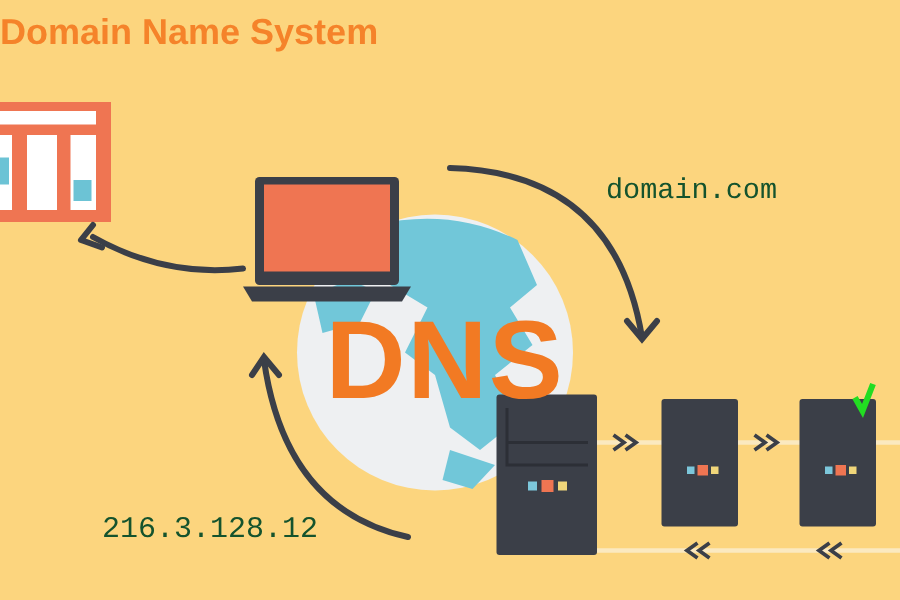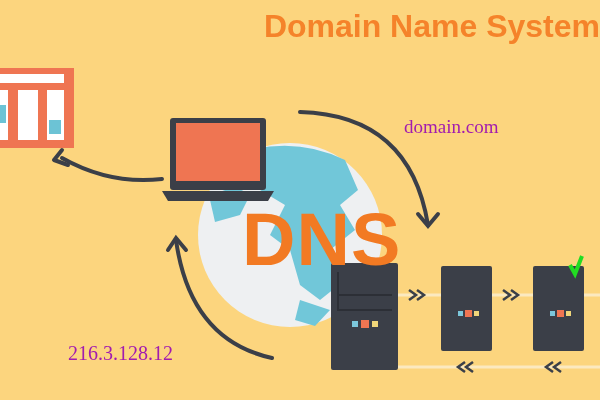--- a/index.html
+++ b/index.html
@@ -1,21 +1,21 @@
 <!DOCTYPE html>
 <html><head>
 <meta charset="utf-8">
 <style>
   html, body { margin:0; padding:0; }
   body { width:600px; height:400px; overflow:hidden; background:#fcd57e; position:relative; font-family:"Liberation Sans", sans-serif; }
-  .title { position:absolute; left:0; width:600px; top:8px; text-align:right; font-weight:bold; font-size:32px; color:#f5832a; }
-  .lbl { position:absolute; color:#a21caf; font-family:Liberation Serif, serif; }
+  .title { position:absolute; left:0; width:600px; top:8px; text-align:left; font-weight:bold; font-size:24px; color:#f5832a; }
+  .lbl { position:absolute; color:#14532d; font-family:Liberation Mono, monospace; }
   .dom { left:404px; top:116px; font-size:19px; }
   .ip { left:68px; top:327px; font-size:20px;margin-top:15px; }
-  .dns { position:absolute; left:217px; top:197px; font-size:74px; font-weight:bold; color:#f27a23; letter-spacing:1px;margin-left:25px; }
+  .dns { position:absolute; left:217px; top:197px; font-size:74px; font-weight:bold; color:#f27a23; letter-spacing:1px; }
   svg { position:absolute; left:0; top:0; }
 </style>
 </head>
 <body>
 
 <svg width="600" height="400" viewBox="0 0 600 400">
 
   <g>
     <rect x="-10" y="68" width="84" height="80" fill="#ef7552"></rect>
     <rect x="-10" y="74" width="74" height="9" fill="#fff"></rect>

